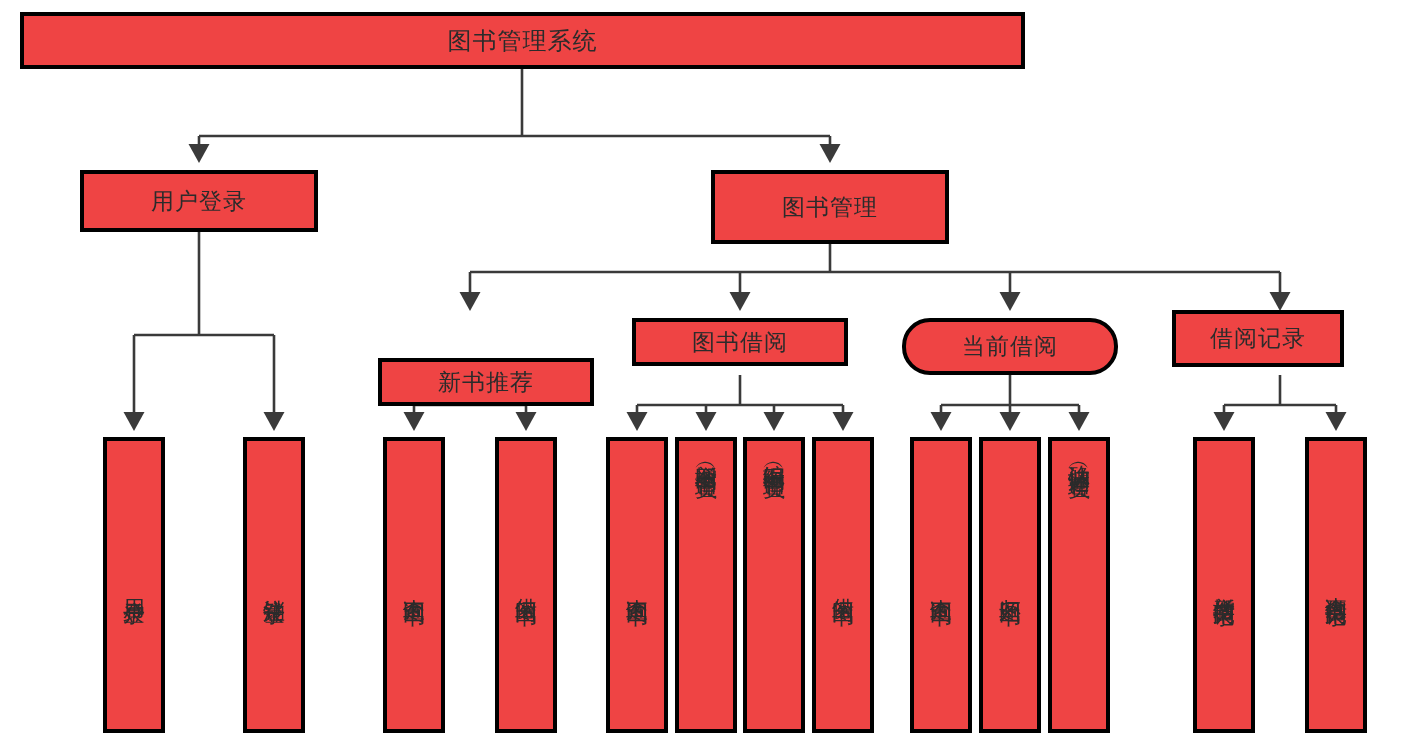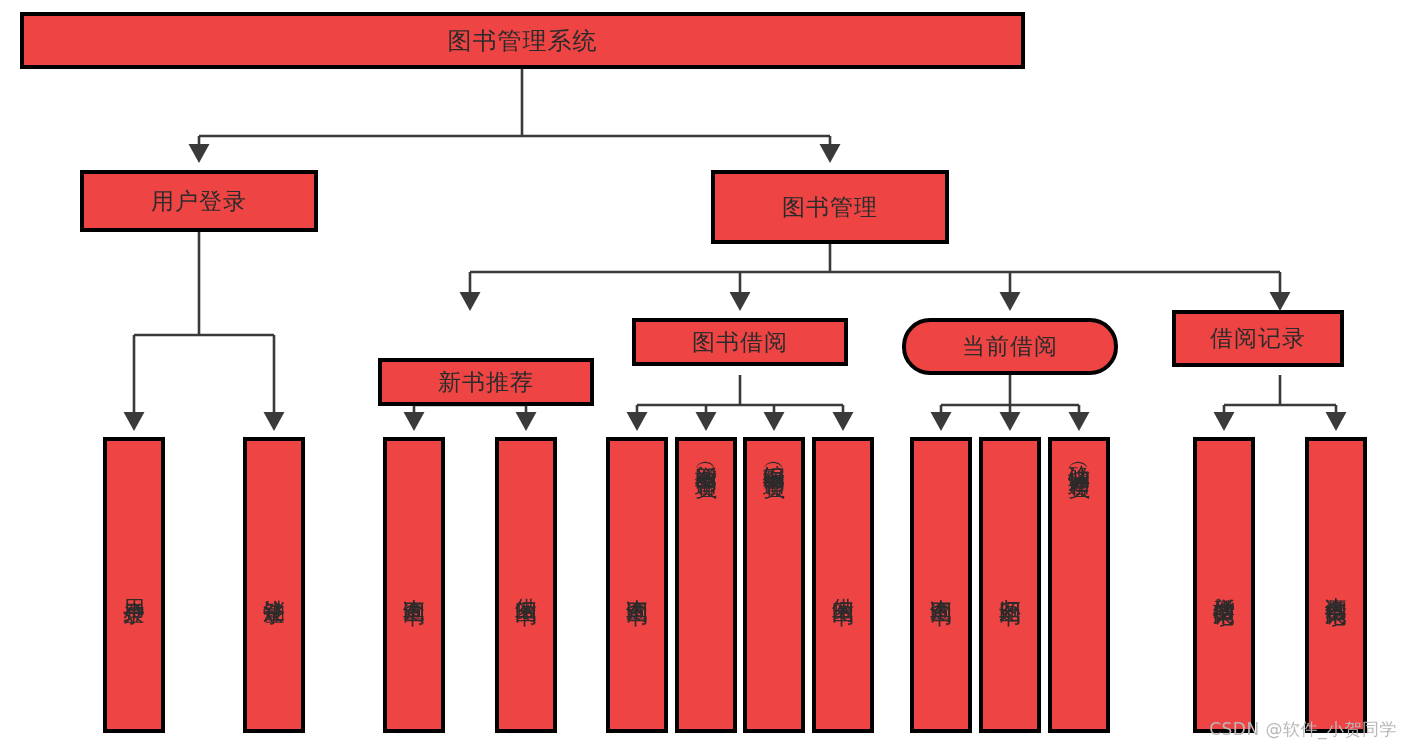--- a/index.html
+++ b/index.html
@@ -208,15 +208,14 @@
   </div>
 
   <div class="node vert centered" style="left:1193px; top:437px; width:62px; height:296px;">
     <span class="node-label">新增借阅记录</span>
   </div>
 
   <div class="node vert centered" style="left:1305px; top:437px; width:62px; height:296px;">
     <span class="node-label">查询借阅记录</span>
   </div>
 
-  <div id="watermark">CSDN @软件_小贺同学</div>
 
 </div>
 
 </body></html>

